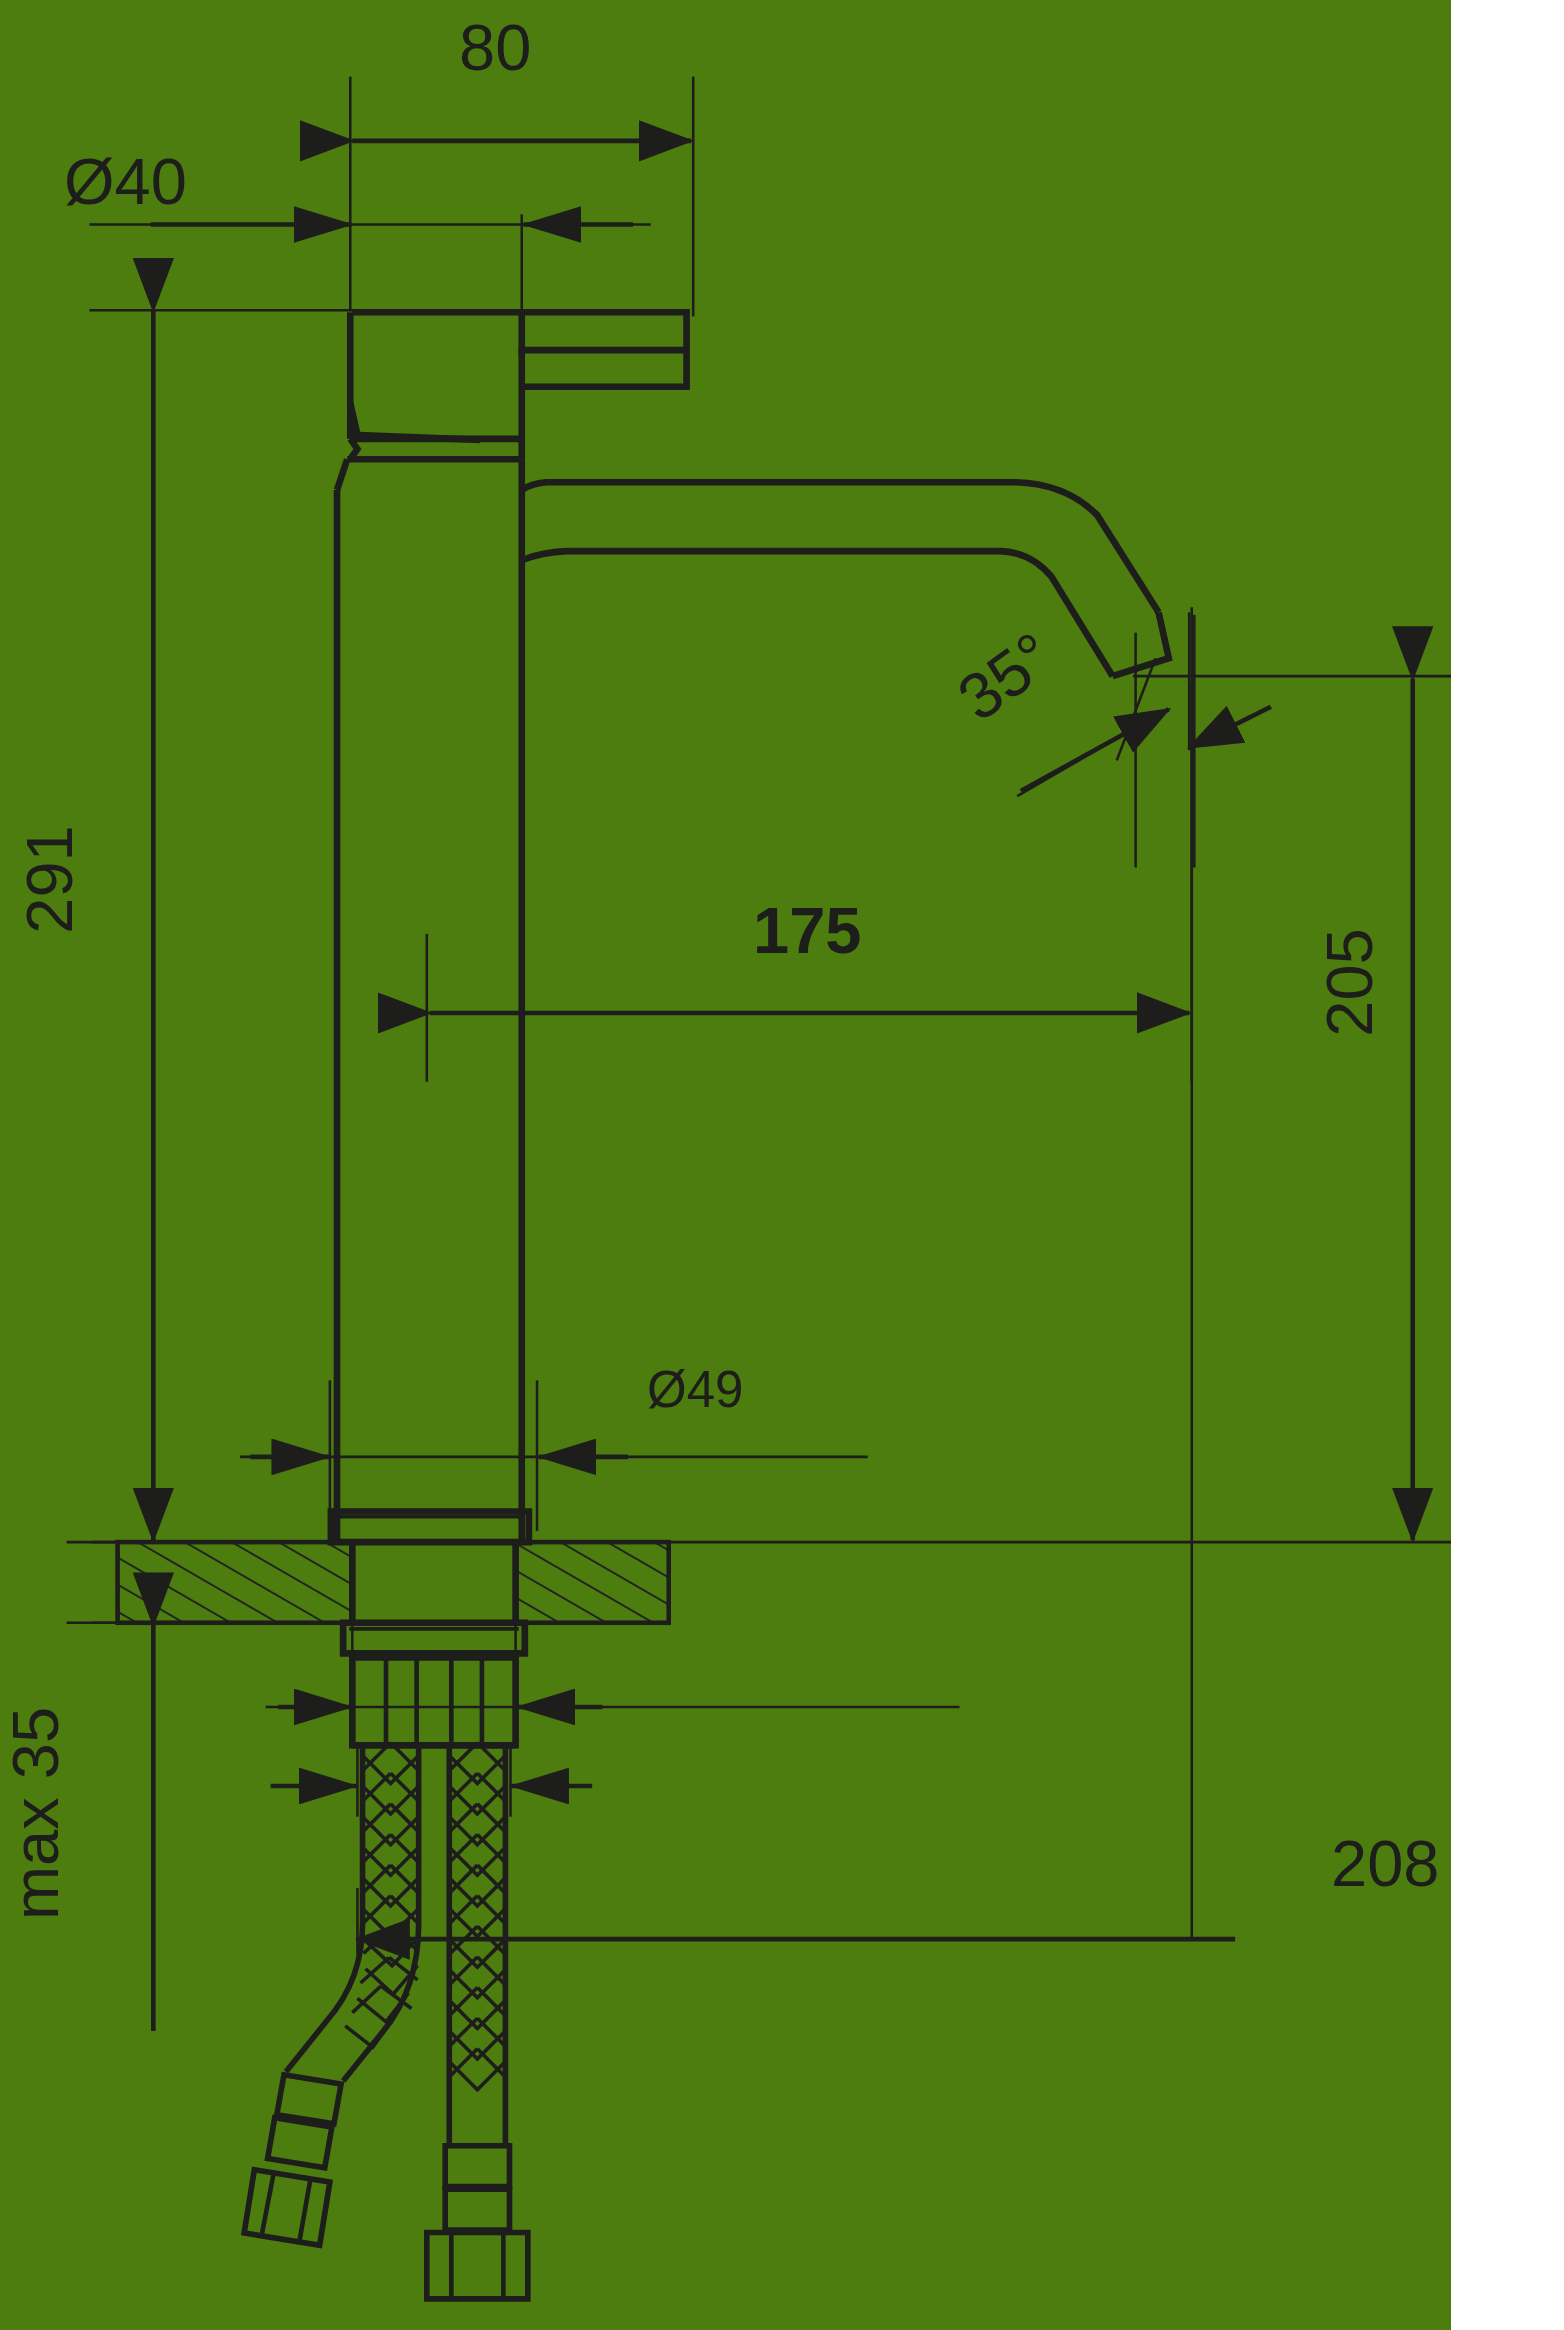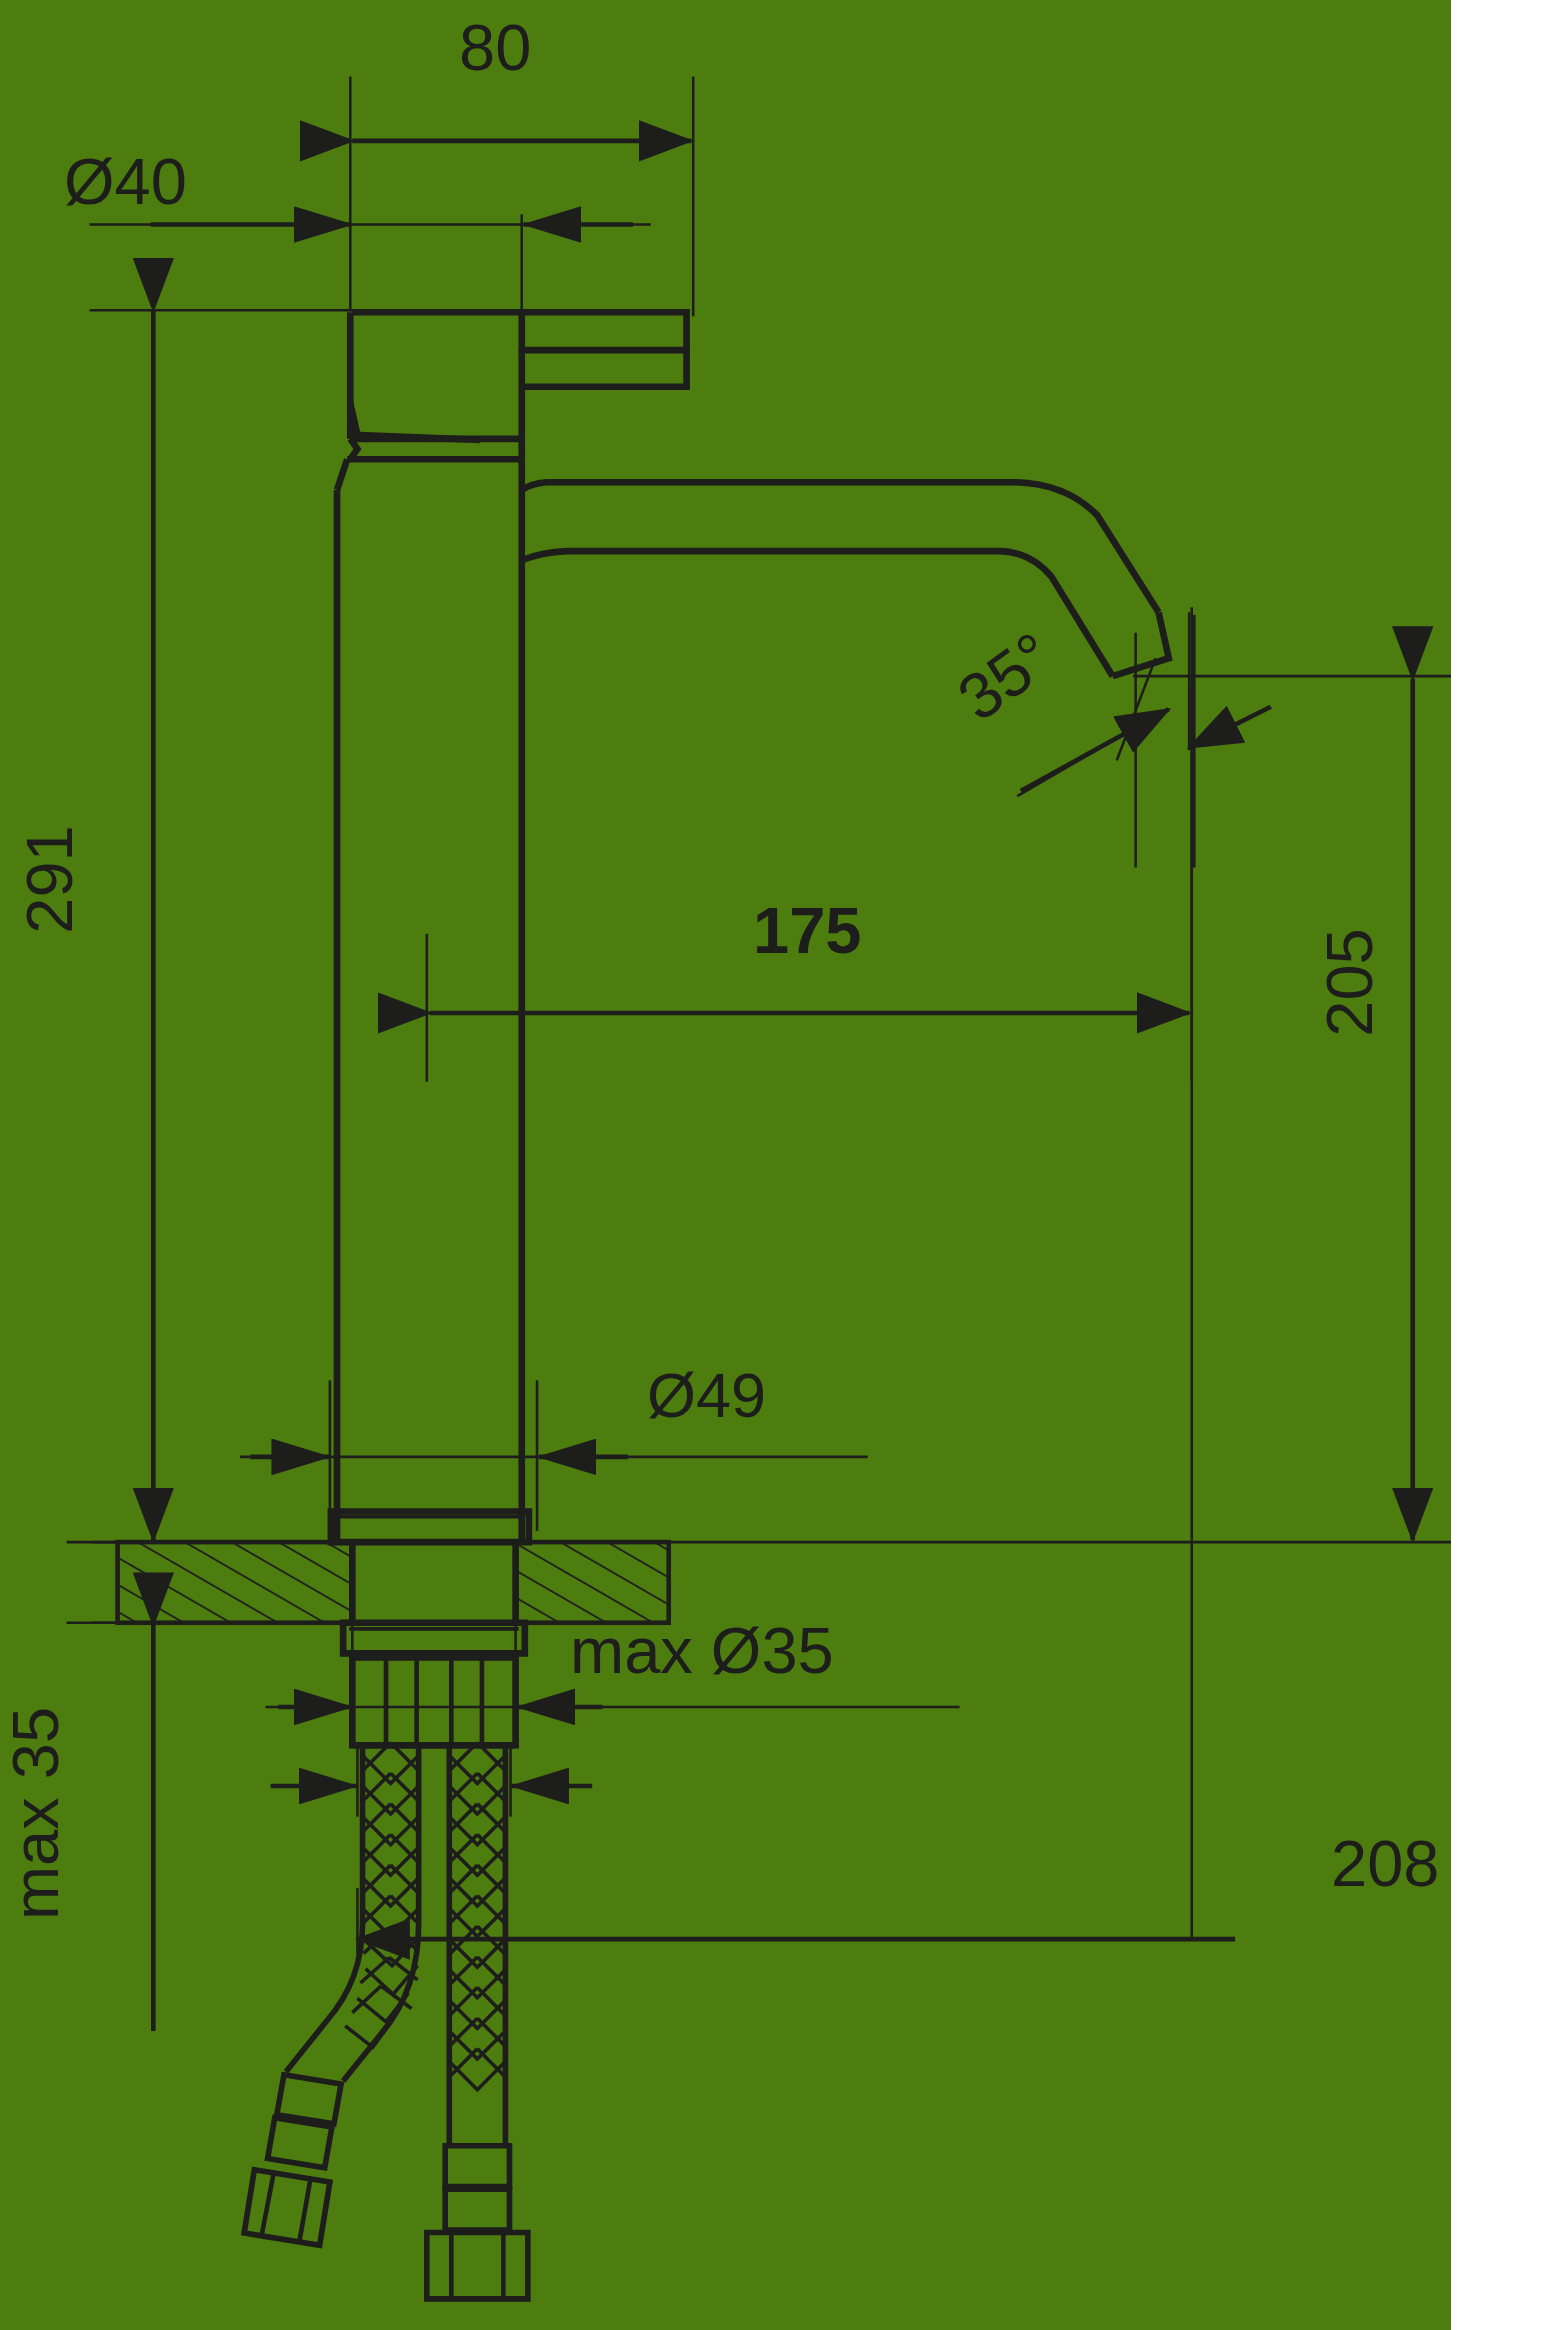--- a/index.html
+++ b/index.html
@@ -249,22 +249,21 @@
   <div class="lbl" style="left:64px; top:149px; font-size:65px;">Ø40</div>
 
   <div class="lbl" style="left:-5.1px; top:847px; font-size:65px; transform:rotate(-90deg); transform-origin:center center;">291</div>
 
   <div class="lbl" style="left:947px; top:679px; font-size:65px; transform:rotate(-36deg); transform-origin:left top;">35°</div>
 
   <div class="lbl" style="left:753px; top:898px; font-size:65px;font-weight:bold;">175</div>
 
   <div class="lbl" style="left:1295px; top:950px; font-size:65px; transform:rotate(-90deg); transform-origin:center center;">205</div>
 
-  <div class="lbl" style="left:647px; top:1364px; font-size:63px;">Ø49</div>
-
-  <div class="lbl" style="left:570px; top:1618px; font-size:65px;">max Ø35</div>
+  <div class="lbl" style="left:647px; top:1364px; font-size:51px;">Ø49</div>
+
 
   <div class="lbl" style="left:-71px; top:1781px; font-size:65px; transform:rotate(-90deg); transform-origin:center center;">max 35</div>
 
   <div class="lbl" style="left:1307px; top:1831px; font-size:65px;margin-left:24px;">208</div>
 
 </div>
 
 
 </body></html>

